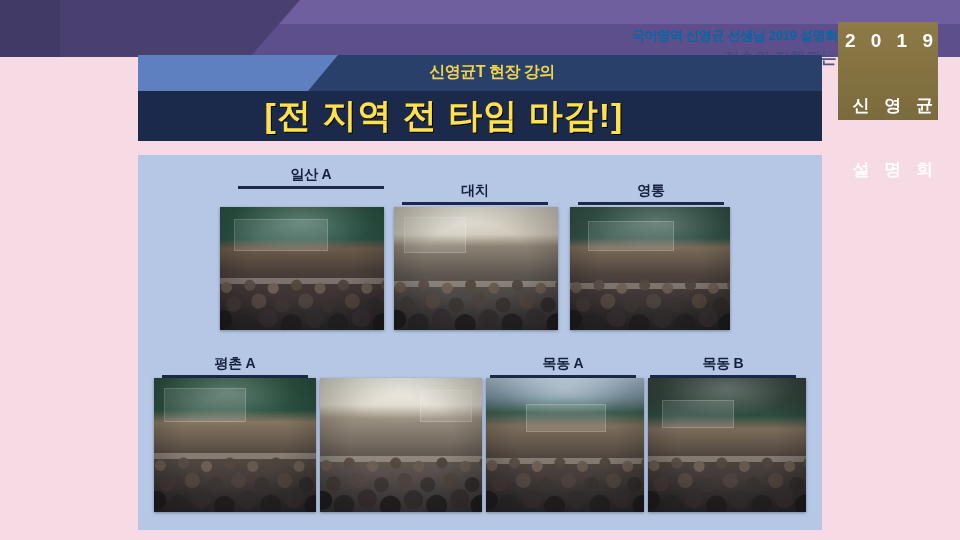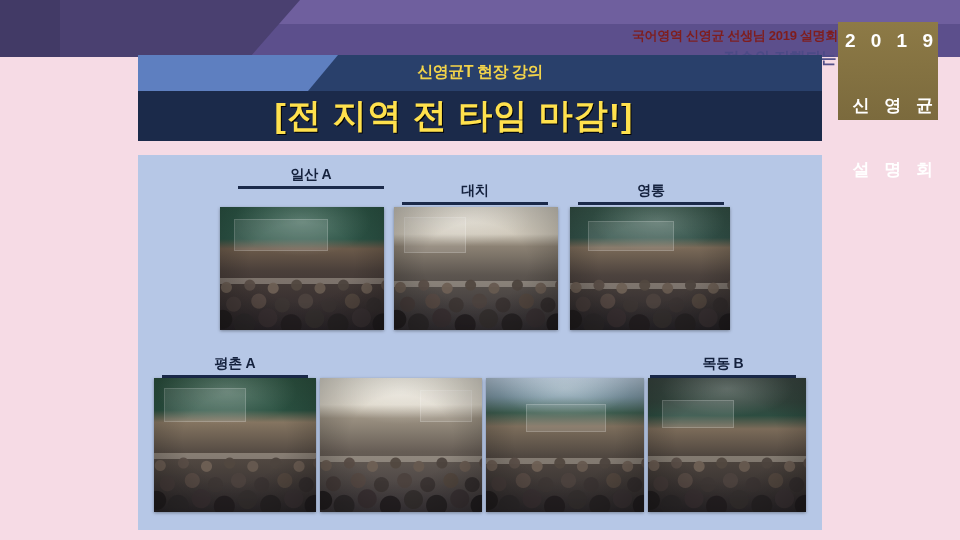--- a/index.html
+++ b/index.html
@@ -44,21 +44,21 @@
   .top-left-strip {
     position: absolute;
     left: 0; top: 0;
     width: 60px; height: 57px;
     background: #423a66;
   }
   .header-text {
     position: absolute;
     right: 122px;
     top: 27px;
-    color: #7f1d1d;
+    color: #0369a1;
     font-size: 13px;
     font-weight: bold;
     letter-spacing: -0.3px;
     white-space: nowrap;
   }
   .header-sub {
     position: absolute;
     right: 124px;
     top: 48px;
     color: #4c4a86;
@@ -116,31 +116,31 @@
   }
   .title-ribbon-wedge {
     position: absolute;
     left: 0; top: 0;
     width: 200px; height: 36px;
     background: #5e7fc0;
     clip-path: polygon(0 0, 200px 0, 170px 36px, 0 36px);
   }
   .title-sub {
     position: absolute;
-    left: 0; top: 7px;
+    left: 12px; top: 7px;
     width: 684px;
     text-align: center;
     color: #f2d34a;
     font-size: 16px;
     font-weight: bold;
     letter-spacing: -0.5px;
   }
   .title-main {
     position: absolute;
-    left: 10px; top: 38px;
+    left: 0; top: 38px;
     width: 612px;
     text-align: center;
     color: #ffe14d;
     font-size: 34px;
     font-weight: bold;
     letter-spacing: 1px;
     text-shadow: 1px 1px 0 #000;
   }
 
   
@@ -351,20 +351,24 @@
       <div class="deskrow" style="top:62%;"></div>
       <div class="crowd"></div>
       <div class="vignette"></div>
     </div>
   </div>
 
   <div class="cap" style="left:162px; top:355px; width:146px;">
     <span>평촌 A</span>
     <span class="underline"></span>
   </div>
+  <div class="cap" style="left:490px; top:355px; width:146px;">
+    <span>목동 A</span>
+    <span class="underline"></span>
+  </div>
   <div class="cap" style="left:650px; top:355px; width:146px;">
     <span>목동 B</span>
     <span class="underline"></span>
   </div>
 
   <div class="photo room-d" style="left:154px; top:378px; width:162px; height:134px;">
     <div class="inner">
       <div class="board" style="left:10px; top:10px; width:80px; height:32px;"></div>
       <div class="deskrow" style="top:56%;"></div>
       <div class="crowd"></div>

